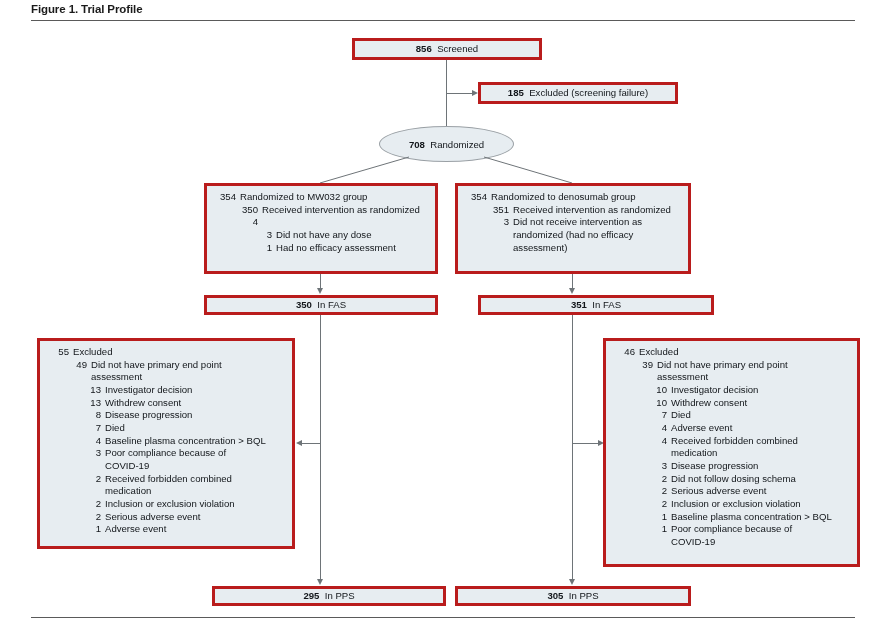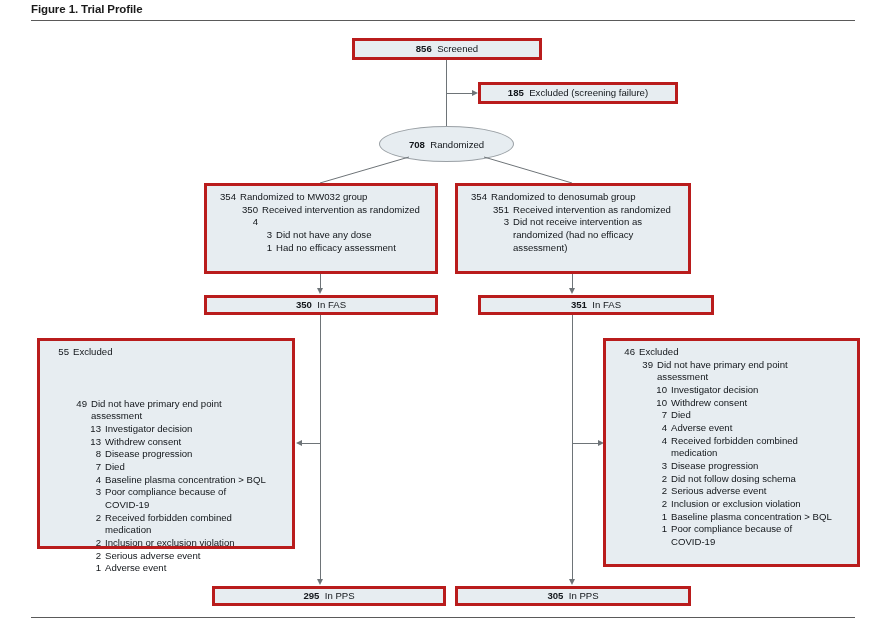--- a/index.html
+++ b/index.html
@@ -230,21 +230,21 @@
   <div class="arrow-l" style="left:296px; top:440px;"></div>
 
   <div class="hline" style="left:572px; top:443px; width:26px;"></div>
   <div class="arrow-r" style="left:598px; top:440px;"></div>
 
   <div class="box pad" style="left:37px; top:338px; width:258px; height:211px;">
     <div class="row lvl0">
       <span class="n">55</span>
       <span class="t">Excluded</span>
     </div>
-    <div class="row lvl1" style="padding-left:18px;margin-top:39px;">
+    <div class="row lvl1" style="padding-left:18px;">
       <span class="n">49</span>
       <span class="t" style="max-width:176px;">Did not have primary end point assessment</span>
     </div>
     <div class="row lvl2" style="padding-left:32px;">
       <span class="n">13</span>
       <span class="t">Investigator decision</span>
     </div>
     <div class="row lvl2" style="padding-left:32px;">
       <span class="n">13</span>
       <span class="t">Withdrew consent</span>

